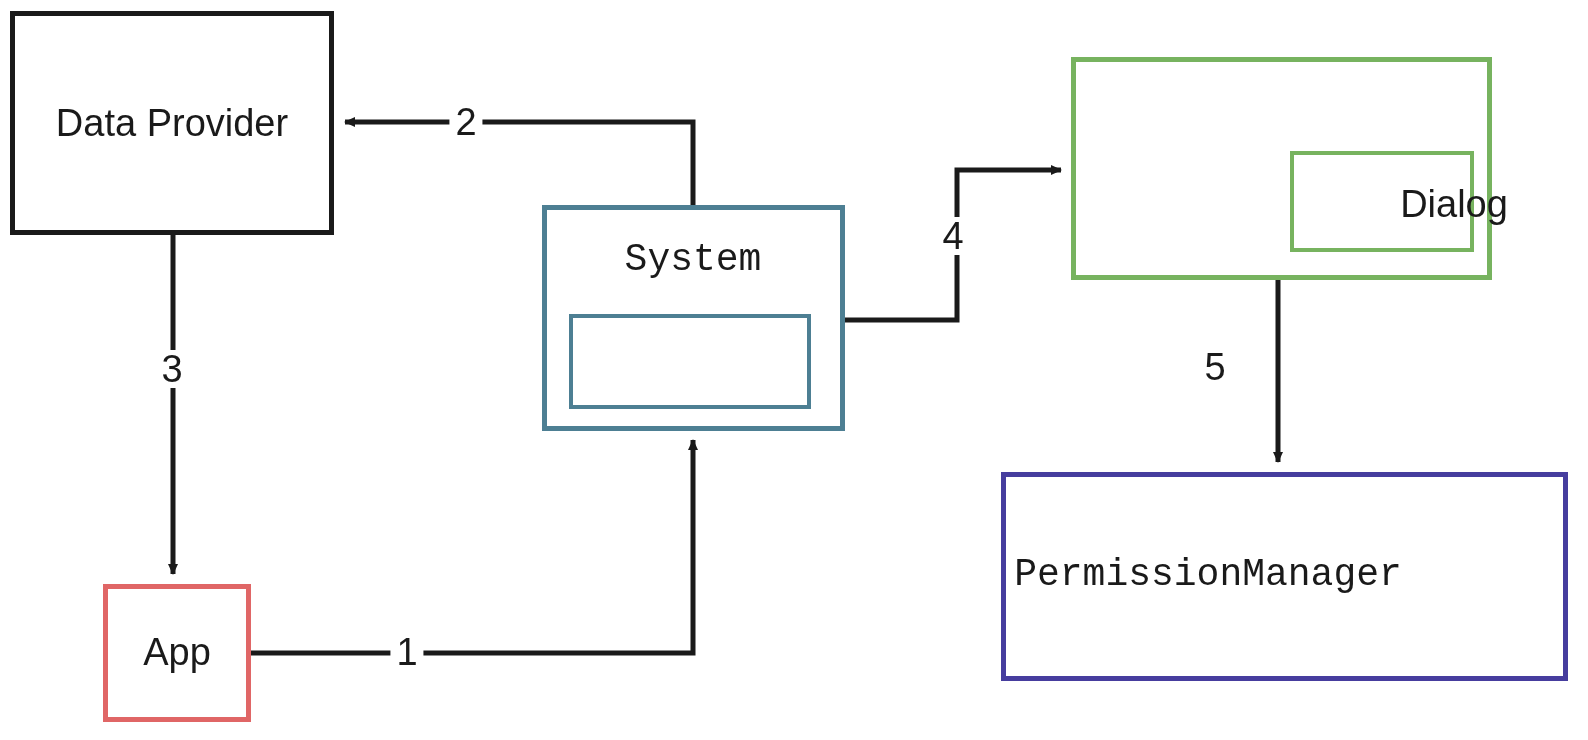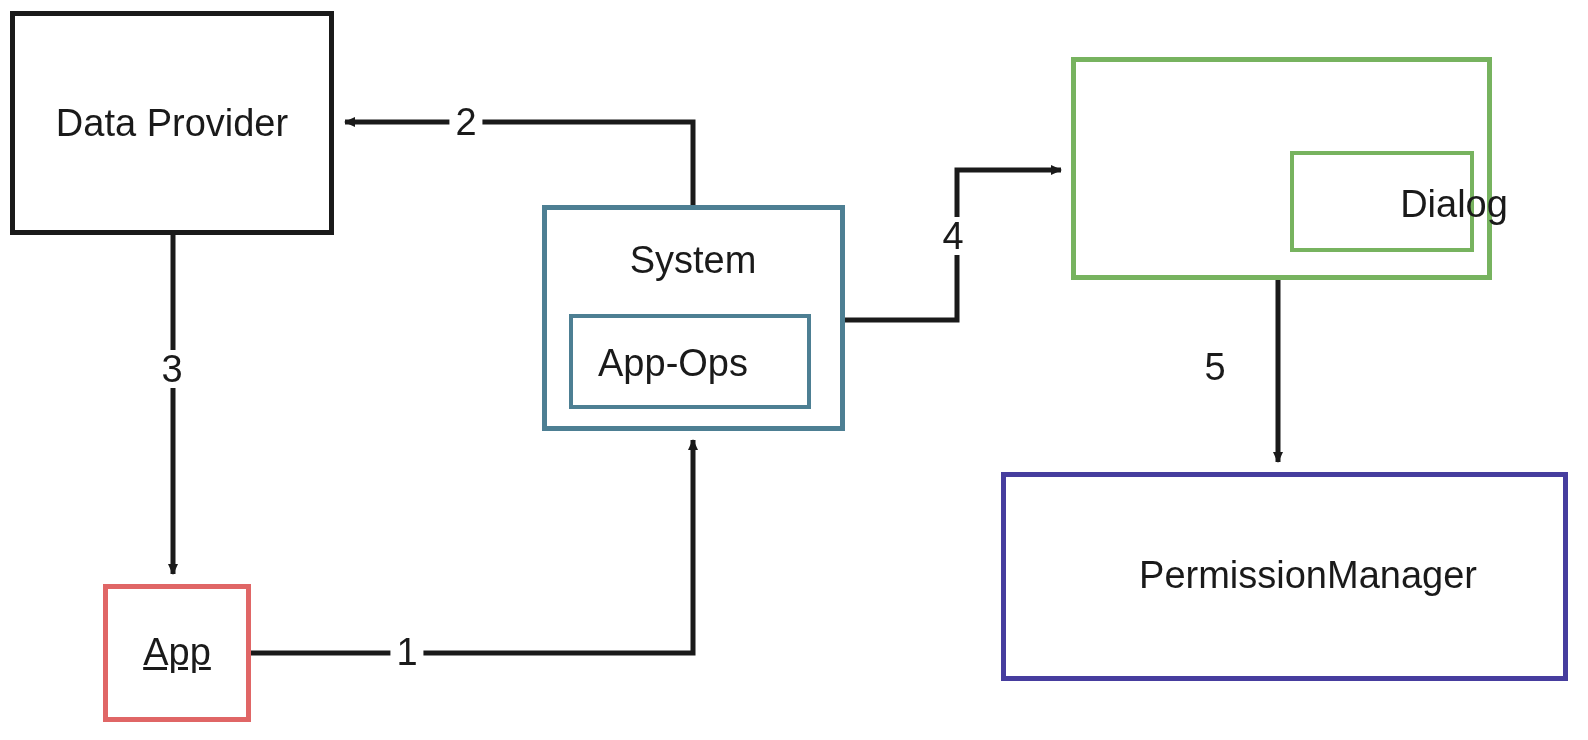--- a/index.html
+++ b/index.html
@@ -81,35 +81,34 @@
 
     <path fill="none" stroke="#1a1a1a" stroke-width="5" marker-end="url(#arrow-right)" d="M 845 320 L 957 320 L 957 170 L 1061 170"></path>
 
     <path fill="none" stroke="#1a1a1a" stroke-width="5" marker-end="url(#arrow-down)" d="M 1278 280 L 1278 462"></path>
   </svg>
 
   <div class="node-box" id="box-data-provider" style="left: 10px; top: 11px; width: 324px; height: 224px; border: 5px solid rgb(26, 26, 26); background: rgb(255, 255, 255);"></div>
   <div class="node-label" id="label-data-provider" style="left: 172px; top: 123px;">Data Provider</div>
 
   <div class="node-box" id="box-system" style="left: 542px; top: 205px; width: 303px; height: 226px; border: 5px solid rgb(77, 127, 147); background: rgb(255, 255, 255);"></div>
-  <div class="node-label" id="label-system" style="left: 693px; top: 260px;">System</div>
+  <div class="node-label" id="label-system" style="left: 693px; top: 260px; font-family: Liberation Mono, monospace;">System</div>
 
   <div class="node-box" id="box-app-ops" style="left: 569px; top: 314px; width: 242px; height: 95px; border: 4px solid rgb(77, 127, 147); background: rgb(255, 255, 255);"></div>
-  <div class="node-label" id="label-app-ops" style="left: 673px; top: 363px;">App-Ops</div>
 
   <div class="node-box" id="box-system-ui" style="left: 1071px; top: 57px; width: 421px; height: 223px; border: 5px solid rgb(119, 179, 95); background: rgb(255, 255, 255);"></div>
 
   <div class="node-box" id="box-dialog" style="left: 1290px; top: 151px; width: 184px; height: 101px; border: 4px solid rgb(119, 179, 95); background: rgb(255, 255, 255);"></div>
   <div class="node-label" id="label-dialog" style="left: 1454px; top: 204px;">Dialog</div>
 
   <div class="node-box" id="box-permission-manager" style="left: 1001px; top: 472px; width: 567px; height: 209px; border: 5px solid rgb(70, 61, 158); background: rgb(255, 255, 255);"></div>
-  <div class="node-label" id="label-permission-manager" style="left: 1308px; top: 575px;">PermissionManager</div>
+  <div class="node-label" id="label-permission-manager" style="left: 1208px; top: 575px; font-family: Liberation Mono, monospace;">PermissionManager</div>
 
   <div class="node-box" id="box-app" style="left: 103px; top: 584px; width: 148px; height: 138px; border: 5px solid rgb(224, 102, 102); background: rgb(255, 255, 255);"></div>
-  <div class="node-label" id="label-app" style="left: 177px; top: 652px; text-decoration: underline;">App</div>
+  <div class="node-label" id="label-app" style="left: 177px; top: 652px;">App</div>
 
   <div class="edge-label" id="edgelabel-1" style="left: 407px; top: 652px;">1</div>
   <div class="edge-label" id="edgelabel-2" style="left: 466px; top: 122px;">2</div>
   <div class="edge-label" id="edgelabel-3" style="left: 172px; top: 369px;">3</div>
   <div class="edge-label" id="edgelabel-4" style="left: 953px; top: 236px;">4</div>
   <div class="edge-label" id="edgelabel-5" style="left: 1215px; top: 367px;">5</div>
 
 </div>
 
 </body></html>

